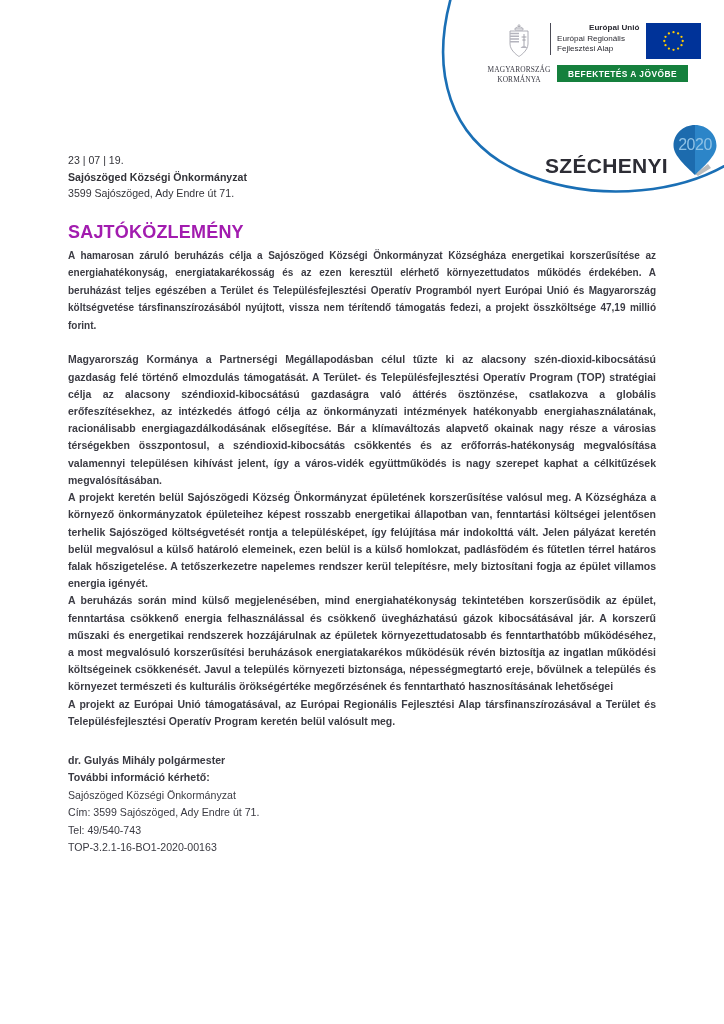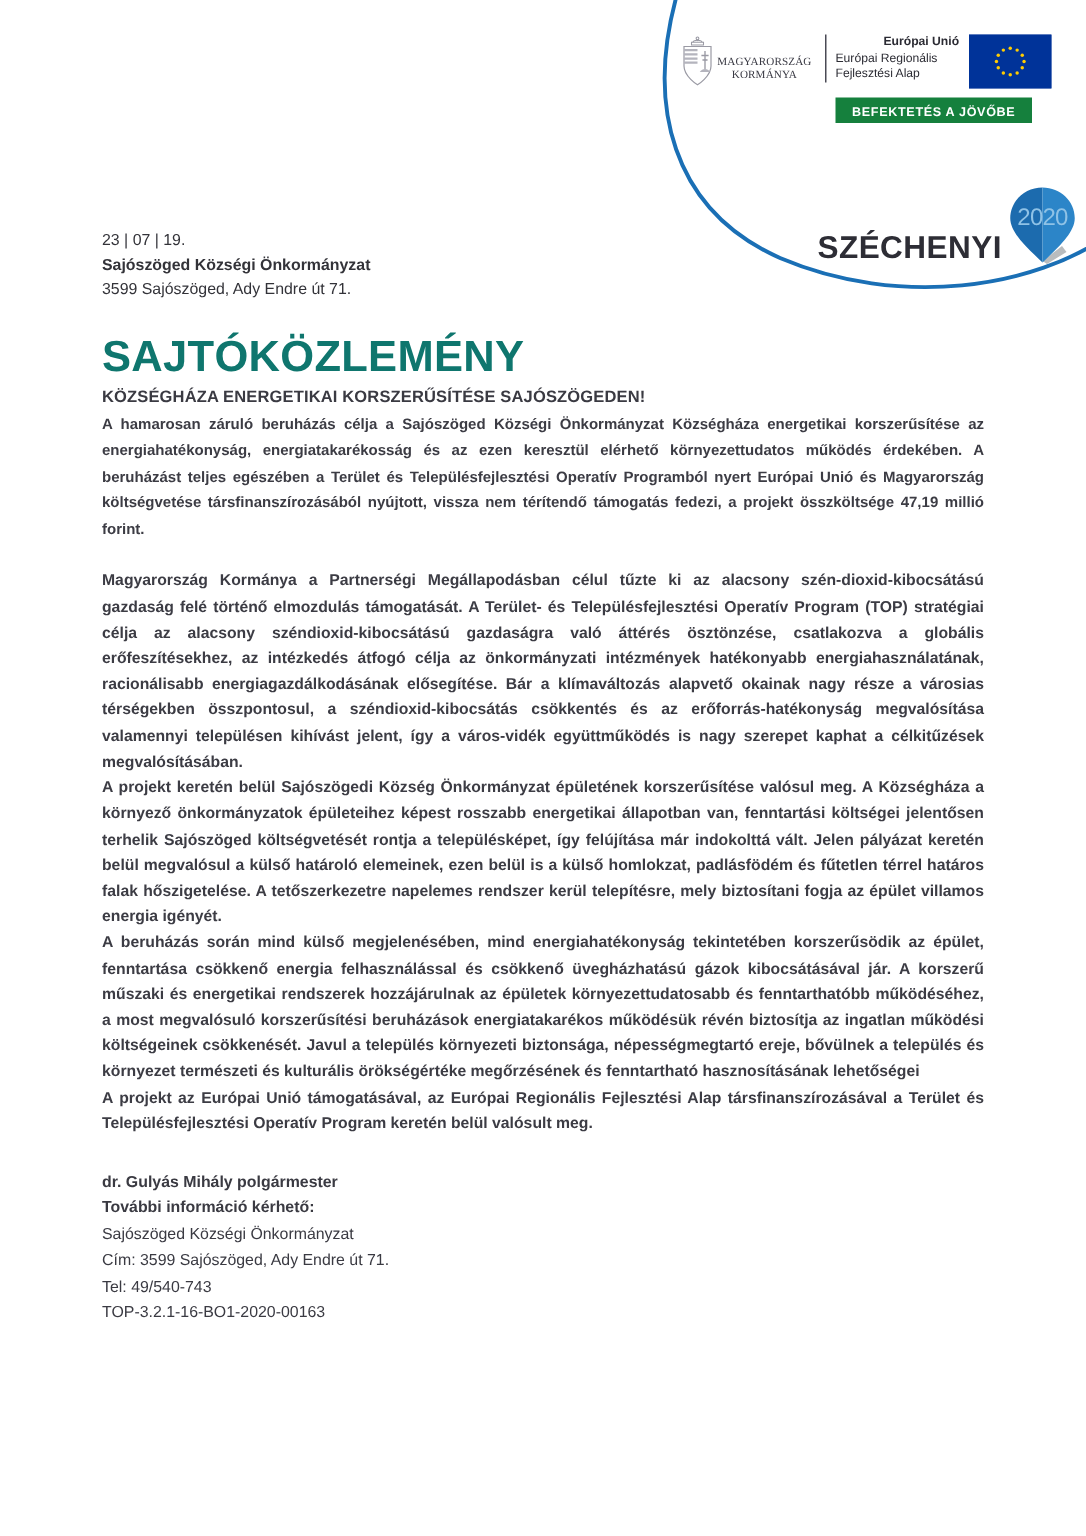--- a/index.html
+++ b/index.html
@@ -43,23 +43,23 @@
     position: absolute;
     top: 0;
     left: 497px;
     display: flex;
     align-items: flex-start;
   }
 
   .hu-crest {
     width: 44px;
     display: flex;
+    flex-direction: column;
     align-items: center;
     padding-top: 2px;
-    justify-content: flex-end;
   }
   .hu-crest-text {
     margin-top: 3px;
     text-align: center;
     font-family: "Liberation Serif", serif;
     font-size: 7.4px;
     letter-spacing: 0.1px;
     line-height: 9.5px;
     color: #3a3a44;
     white-space: nowrap;
@@ -140,23 +140,23 @@
 
   .meta {
     font-size: 10.6px;
     line-height: 16.5px;
     color: #333339;
   }
   .meta .bold { font-weight: bold; }
 
   .title {
     margin-top: 20px;
-    font-size: 29px;
-    font-weight: bold;
-    color: #0f766e;
+    font-size: 18px;
+    font-weight: bold;
+    color: #a21caf;
     letter-spacing: 0.2px;
   }
   .subtitle {
     margin-top: 4px;
     font-size: 11px;
     font-weight: bold;
     color: #3a3a42;
     letter-spacing: 0.1px;
   }
 
@@ -278,21 +278,20 @@
 
   <div class="doc">
 
     <div class="meta">
       <div>23 | 07 | 19.</div>
       <div class="bold">Sajószöged Községi Önkormányzat</div>
       <div>3599 Sajószöged, Ady Endre út 71.</div>
     </div>
 
     <div class="title">SAJTÓKÖZLEMÉNY</div>
-    <div class="subtitle">KÖZSÉGHÁZA ENERGETIKAI KORSZERŰSÍTÉSE SAJÓSZÖGEDEN!</div>
 
     <div class="lead">A hamarosan záruló beruházás célja a Sajószöged Községi Önkormányzat Községháza energetikai korszerűsítése az energiahatékonyság, energiatakarékosság és az ezen keresztül elérhető környezettudatos működés érdekében. A beruházást teljes egészében a Terület és Településfejlesztési Operatív Programból nyert Európai Unió és Magyarország költségvetése társfinanszírozásából nyújtott, vissza nem térítendő támogatás fedezi, a projekt összköltsége 47,19 millió forint.</div>
 
     <div class="body-text">
       <p>Magyarország Kormánya a Partnerségi Megállapodásban célul tűzte ki az alacsony szén-dioxid-kibocsátású gazdaság felé történő elmozdulás támogatását. A Terület- és Településfejlesztési Operatív Program (TOP) stratégiai célja az alacsony széndioxid-kibocsátású gazdaságra való áttérés ösztönzése, csatlakozva a globális erőfeszítésekhez, az intézkedés átfogó célja az önkormányzati intézmények hatékonyabb energiahasználatának, racionálisabb energiagazdálkodásának elősegítése. Bár a klímaváltozás alapvető okainak nagy része a városias térségekben összpontosul, a széndioxid-kibocsátás csökkentés és az erőforrás-hatékonyság megvalósítása valamennyi településen kihívást jelent, így a város-vidék együttműködés is nagy szerepet kaphat a célkitűzések megvalósításában.</p>
       <p>A projekt keretén belül Sajószögedi Község Önkormányzat épületének korszerűsítése valósul meg. A Községháza a környező önkormányzatok épületeihez képest rosszabb energetikai állapotban van, fenntartási költségei jelentősen terhelik Sajószöged költségvetését rontja a településképet, így felújítása már indokolttá vált. Jelen pályázat keretén belül megvalósul a külső határoló elemeinek, ezen belül is a külső homlokzat, padlásfödém és fűtetlen térrel határos falak hőszigetelése. A tetőszerkezetre napelemes rendszer kerül telepítésre, mely biztosítani fogja az épület villamos energia igényét.</p>
       <p>A beruházás során mind külső megjelenésében, mind energiahatékonyság tekintetében korszerűsödik az épület, fenntartása csökkenő energia felhasználással és csökkenő üvegházhatású gázok kibocsátásával jár. A korszerű műszaki és energetikai rendszerek hozzájárulnak az épületek környezettudatosabb és fenntarthatóbb működéséhez, a most megvalósuló korszerűsítési beruházások energiatakarékos működésük révén biztosítja az ingatlan működési költségeinek csökkenését. Javul a település környezeti biztonsága, népességmegtartó ereje, bővülnek a település és környezet természeti és kulturális örökségértéke megőrzésének és fenntartható hasznosításának lehetőségei</p>
       <p>A projekt az Európai Unió támogatásával, az Európai Regionális Fejlesztési Alap társfinanszírozásával a Terület és Településfejlesztési Operatív Program keretén belül valósult meg.</p>
     </div>
 

